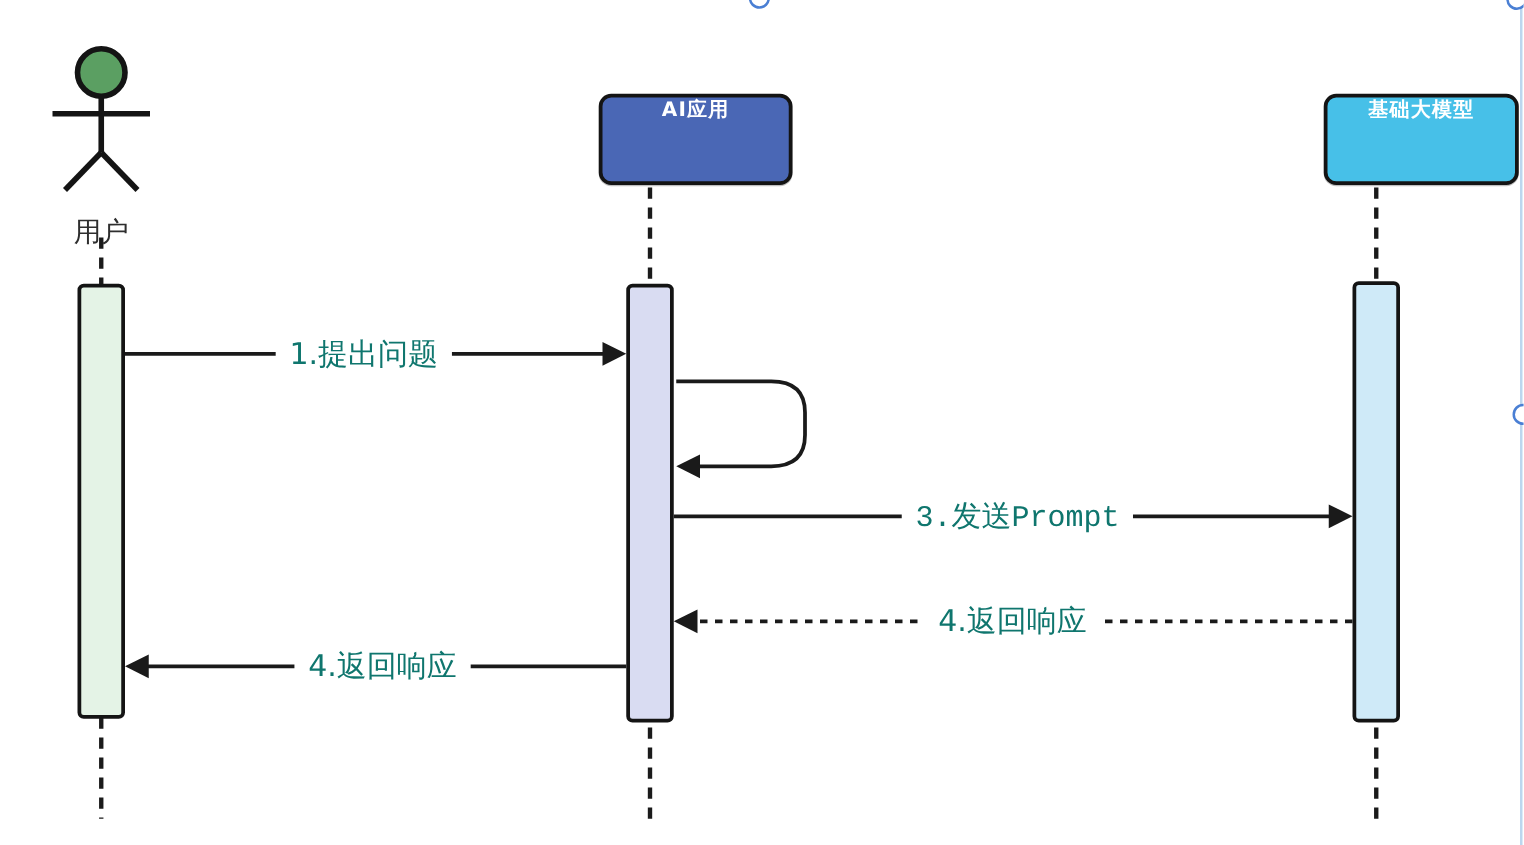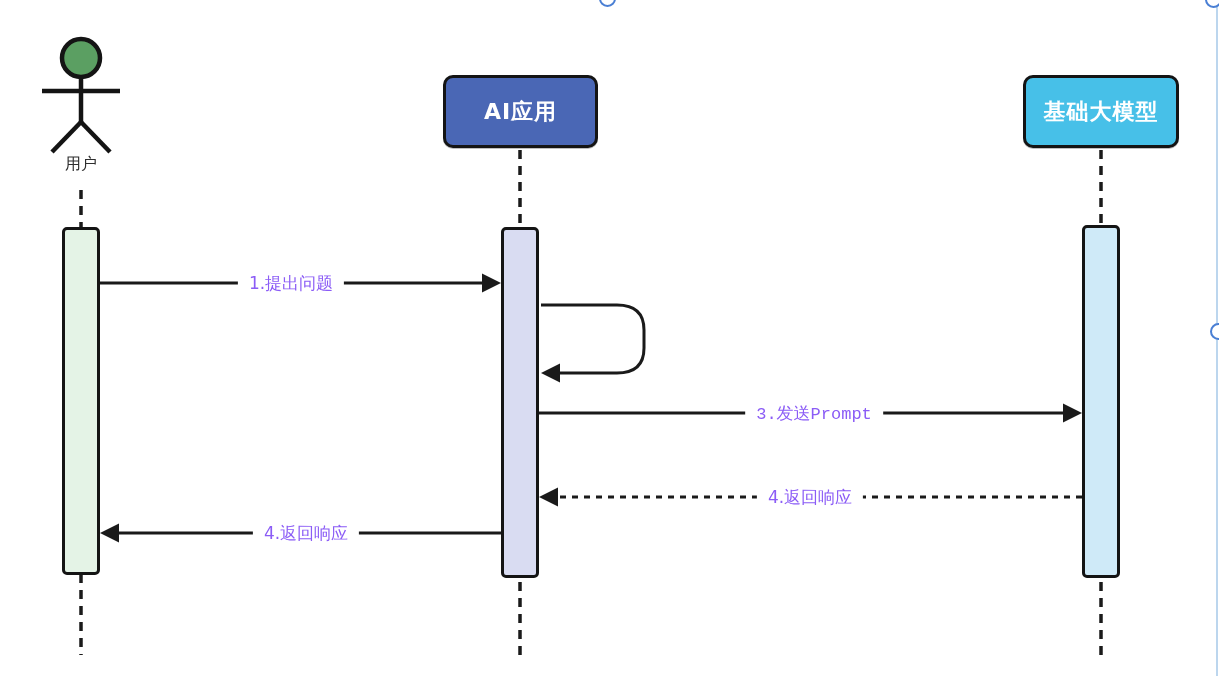--- a/index.html
+++ b/index.html
@@ -23,39 +23,40 @@
   .layer-messages  { z-index: 3; }
 
   
   .participant-box {
     position: absolute;
     top: 75px;
     height: 73px;
     border: 3.5px solid #141414;
     border-radius: 10px;
     display: flex;
-    align-items: center;
+    align-items: flex-start;
     justify-content: center;
     color: #ffffff;
     font-weight: bold;
-    font-size: 22px;
+    font-size: 16px;
     letter-spacing: 1px;
     z-index: 2;
     box-shadow: 0 1px 0 rgba(0,0,0,0.25);
+    margin-left: 36px;
   }
   .box-ai    { left: 443px; width: 155px; }
   .box-model { left: 1023px; width: 156px; }
 
   
   .actor-figure { position: absolute; left: 36px; top: 30px; width: 90px; height: 128px; z-index: 2; }
   .actor-label {
     position: absolute;
-    left: 81px; top: 154px;
+    left: 81px; top: 171px;
     transform: translateX(-50%);
-    font-size: 16px;
+    font-size: 22px;
     color: #2e2e2e;
     z-index: 2;
     white-space: nowrap;
   }
 
   
   .activation {
     position: absolute;
     width: 38px;
     border: 3px solid #141414;
@@ -65,22 +66,22 @@
   .act-user  { left: 62px;   top: 227px; height: 348px; }
   .act-ai    { left: 501px;  top: 227px; height: 351px; }
   .act-model { left: 1082px; top: 225px; height: 353px; }
 
   
   .msg-label {
     position: absolute;
     transform: translate(-50%, -50%);
     background: #ffffff;
     padding: 2px 11px;
-    font-size: 17px;
-    color: #8b5cf6;
+    font-size: 24px;
+    color: #0f766e;
     white-space: nowrap;
     z-index: 4;
   }
   .msg-label.left-anchor { transform: translate(0, -50%); }
 
   
   .page-edge-line {
     position: absolute;
     left: 1216px; top: 0;
     width: 2px; height: 676px;

